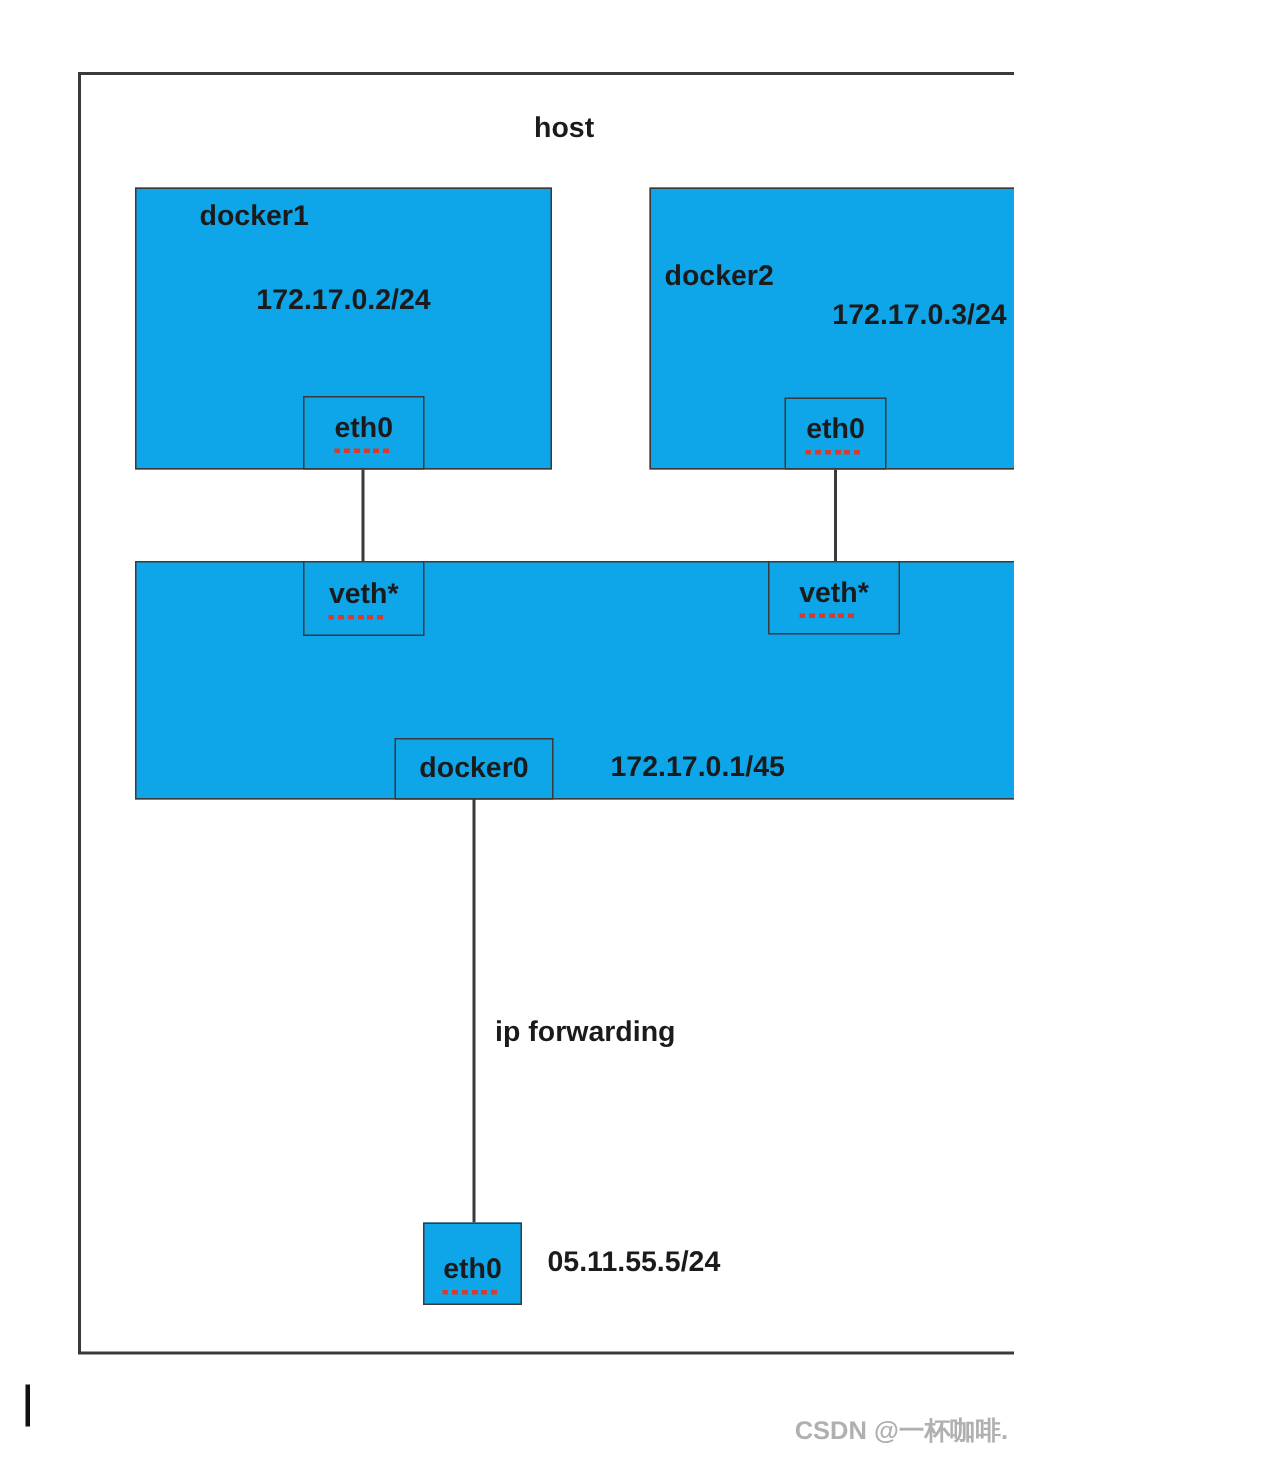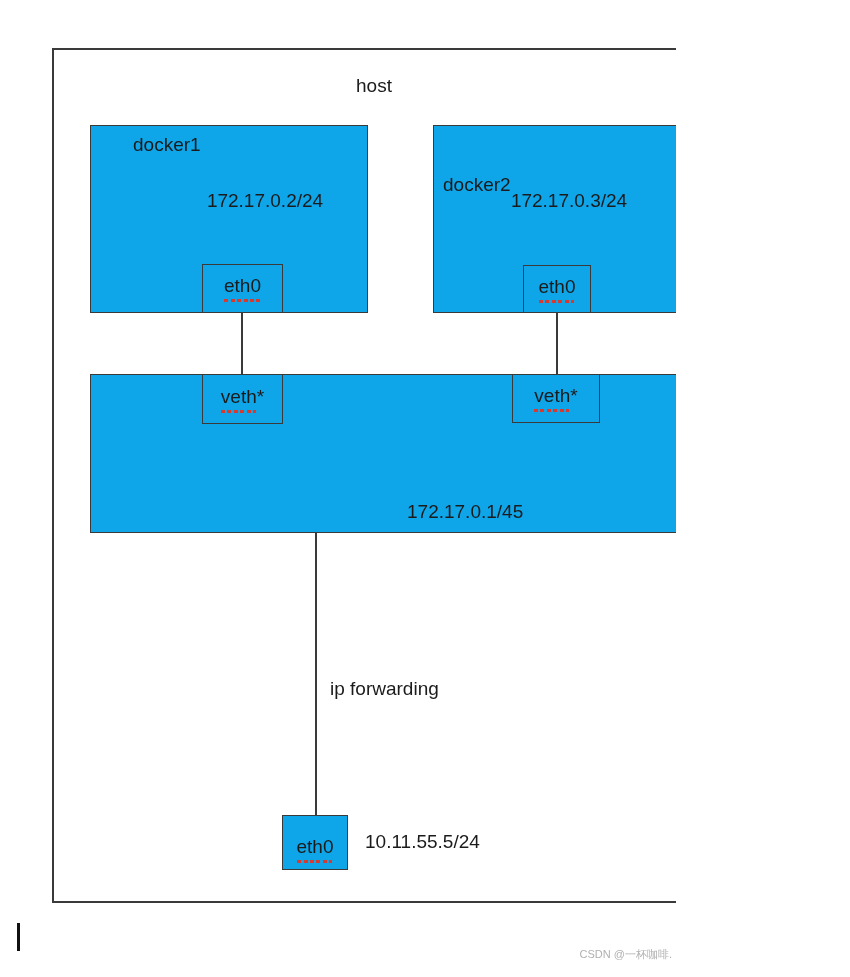--- a/index.html
+++ b/index.html
@@ -10,20 +10,21 @@
   .canvas {
     position: relative;
     width: 676px;
     height: 977px;
     background: #ffffff;
     overflow: hidden;
     font-family: "Liberation Sans", sans-serif;
     font-size: 19px;
     line-height: 23px;
     color: #1b1b1b;
+    font-weight: bold;
   }
   .abs { position: absolute; }
   .box {
     position: absolute;
     box-sizing: border-box;
     background: #0ea5e9;
     border: 1.5px solid #3a3a3a;
   }
   .outer-box {
     border-width: 2px;
@@ -73,65 +74,68 @@
     left: 17px;
     top: 923px;
     width: 2.5px;
     height: 28px;
     background: #111111;
   }
   .watermark {
     position: absolute;
     top: 944px;
     right: 4px;
-    font-size: 11px;
+    font-size: 17px;
     line-height: 20px;
     color: #b0b0b0;
     white-space: nowrap;
   }
 </style>
 </head>
 <body>
 
 <div class="canvas">
 
   <div class="box outer-box" style="left:52px; top:48px; width:760px; height:855px;"></div>
   <div class="abs label" style="left:356px; top:74px;">host</div>
 
   <div class="box" style="left:90px; top:125px; width:278px; height:188px;"></div>
   <div class="abs label" style="left:111px; top:133px;margin-left:22px;">docker1</div>
-  <div class="ip-centered" style="left:90px; top:189px; width:278px;margin-left:36px;">172.17.0.2/24</div>
+  <div class="ip-centered" style="left:90px; top:189px; width:278px;">172.17.0.2/24</div>
   <div class="box iface-box" style="left:202px; top:264px; width:81px; height:49px;">
     <span class="squiggle">eth0</span>
   </div>
 
   <div class="box" style="left:433px; top:125px; width:272px; height:188px;"></div>
   <div class="abs label" style="left:443px; top:133px;margin-top:40px;">docker2</div>
-  <div class="ip-centered" style="left:433px; top:189px; width:272px;">172.17.0.3/24</div>
+  <div class="ip-centered" style="left:433px; top:199px; width:272px;padding-left:44px;">172.17.0.3/24</div>
   <div class="box iface-box" style="left:523px; top:265px; width:68px; height:48px;">
     <span class="squiggle">eth0</span>
   </div>
 
   <div class="connector" style="left:241px; top:313px; height:61px;"></div>
   <div class="connector" style="left:556px; top:313px; height:61px;"></div>
 
   <div class="box" style="left:90px; top:374px; width:613px; height:159px;"></div>
   <div class="box iface-box" style="left:202px; top:374px; width:81px; height:50px;">
     <span><span class="squiggle">veth</span><span class="star">*</span></span>
   </div>
   <div class="box iface-box" style="left:512px; top:374px; width:88px; height:49px;">
     <span><span class="squiggle">veth</span><span class="star">*</span></span>
   </div>
+  <div class="box iface-box" style="left:263px; top:492px; width:106px; height:41px;">
+    <span>docker0</span>
+  </div>
   <div class="abs label" style="left:407px; top:500px;">172.17.0.1/45</div>
 
   <div class="connector" style="left:315px; top:532px; height:283px;"></div>
   <div class="abs label" style="left:330px; top:677px;">ip forwarding</div>
 
   <div class="box iface-box anchor-bottom" style="left:282px; top:815px; width:66px; height:55px;">
     <span class="squiggle">eth0</span>
   </div>
-  <div class="abs label" style="left:365px; top:830px;">10.11.55.5/24</div>
+  <div class="abs label" style="left:365px; top:830px;">05.11.55.5/24</div>
 
   <div class="text-cursor"></div>
 
   <div class="watermark">CSDN @一杯咖啡.</div>
 
 </div>
 
 </body></html>

